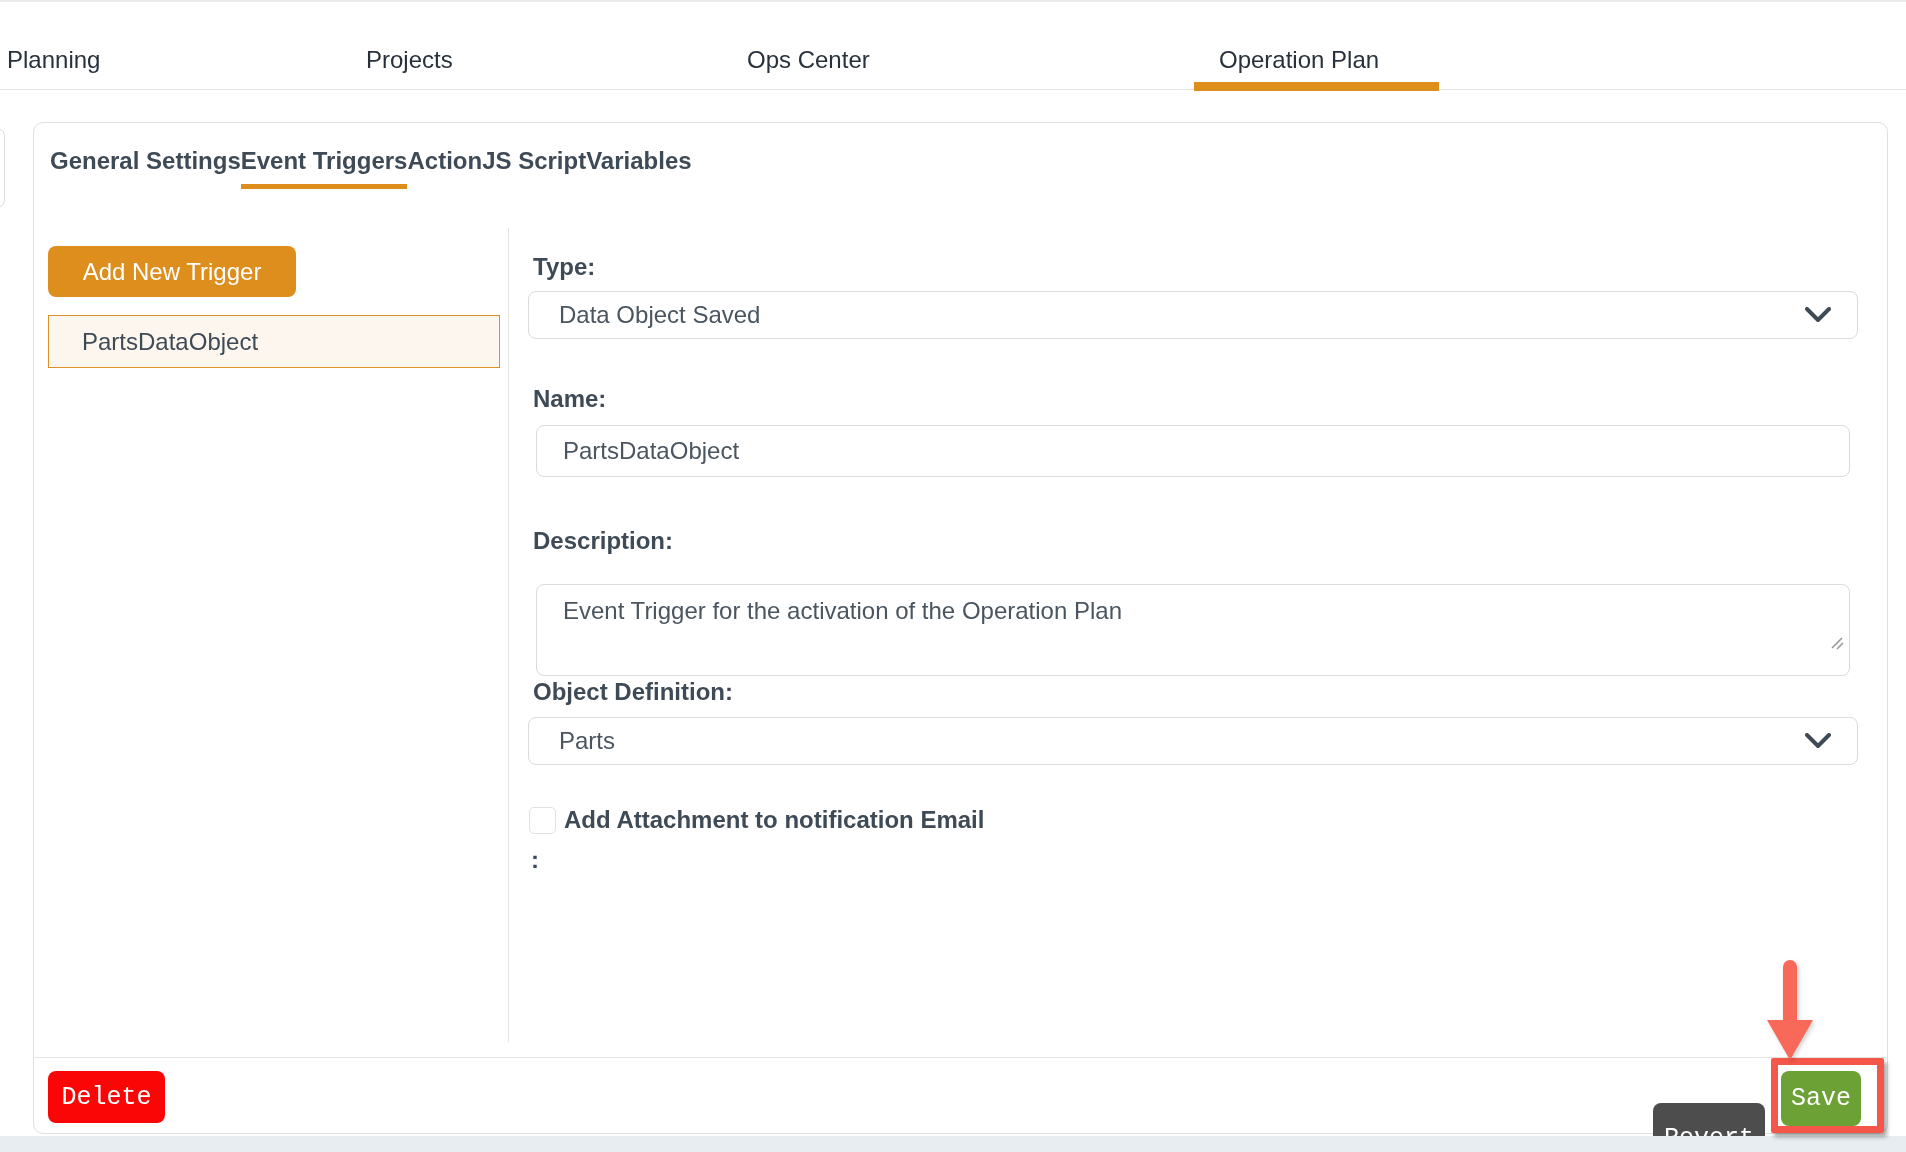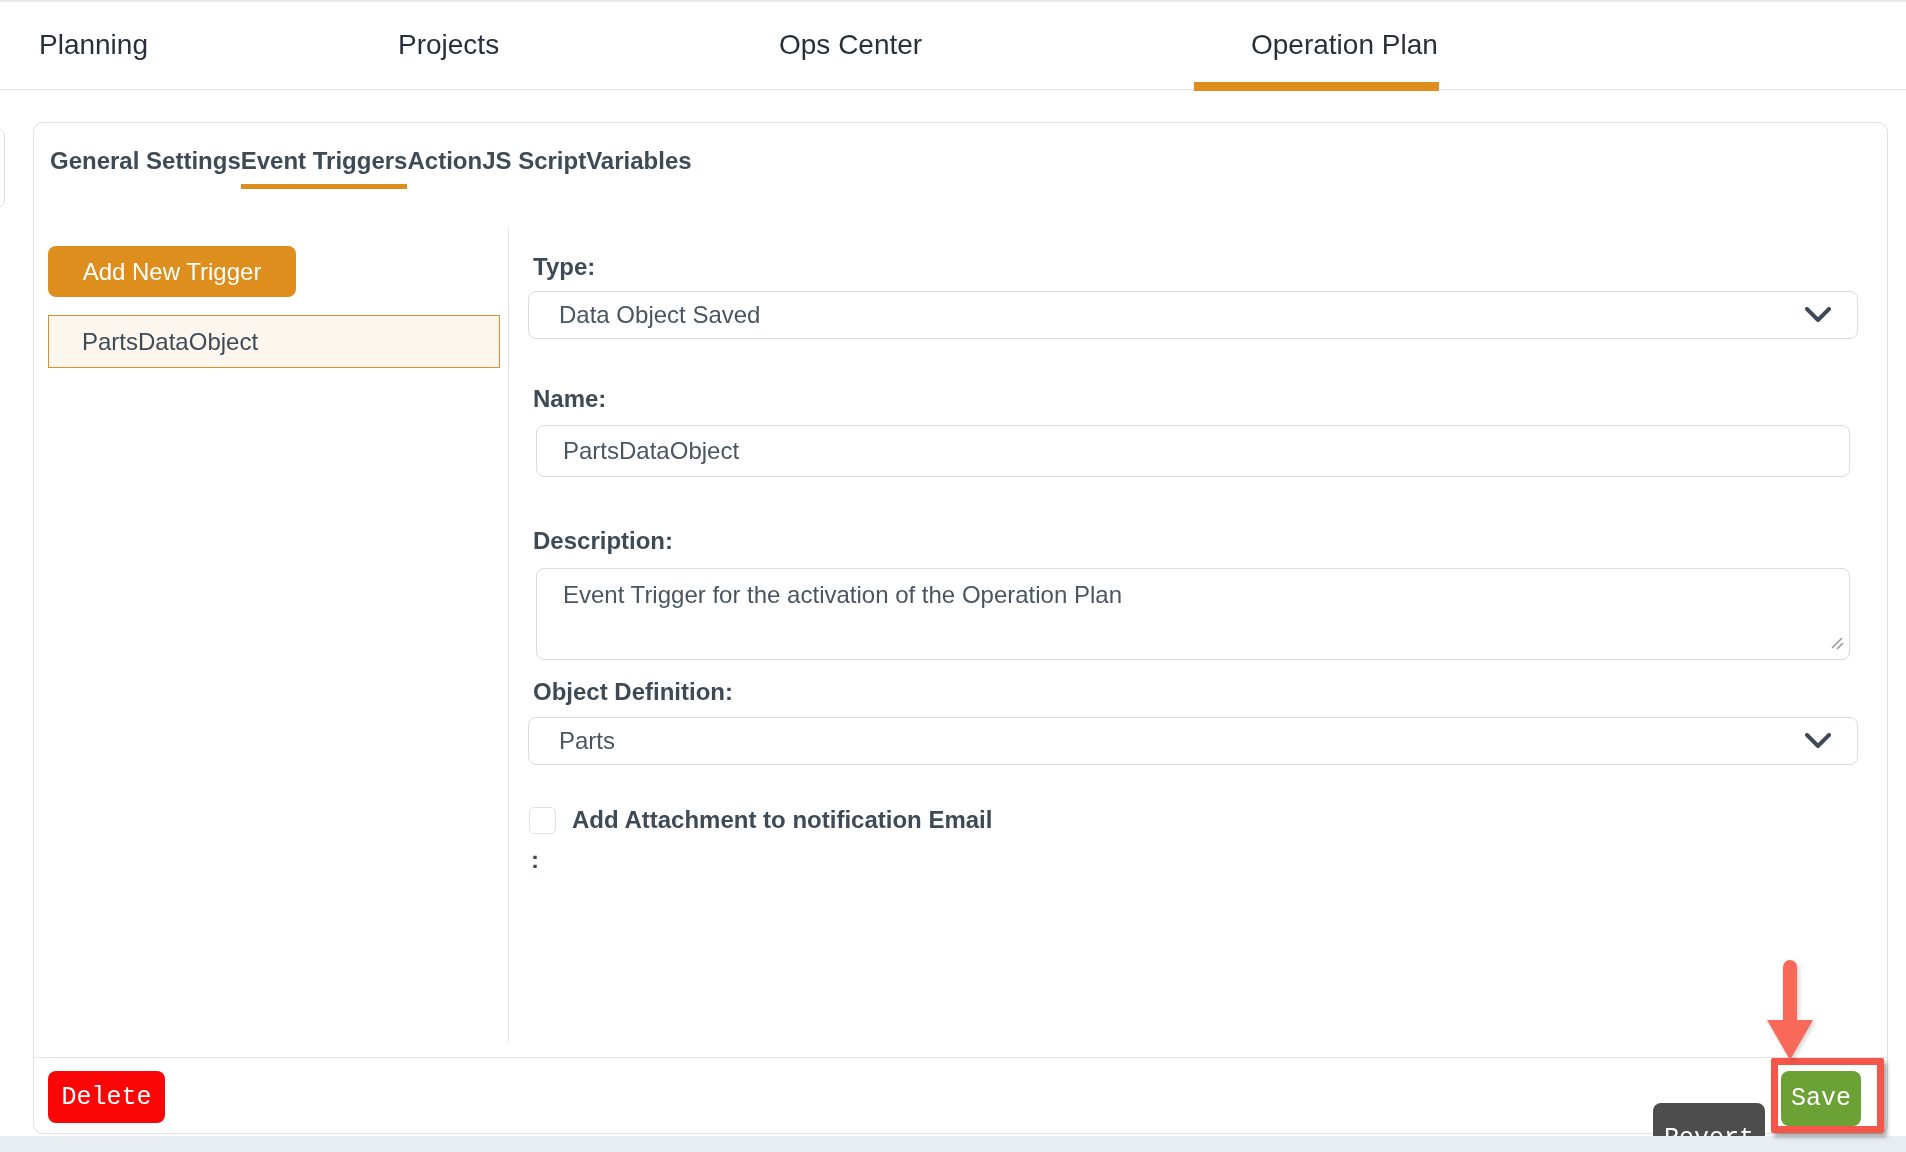--- a/index.html
+++ b/index.html
@@ -12,22 +12,22 @@
   }
 
   
   .topnav {
     position: absolute; left: 0; top: 0; width: 1906px; height: 90px;
     background: #fff;
     border-top: 2px solid #e9e9e9;
     border-bottom: 1px solid #e4e4e4;
   }
   .nav-item {
-    position: absolute; top: 27px;
-    font-size: 28px; color: #28313b; cursor: pointer; white-space: nowrap; margin-left: 32px;
+    position: absolute; top: 44px;
+    font-size: 24px; color: #28313b; cursor: pointer; white-space: nowrap;
   }
   .nav-item.n0 { left: 7px; }
   .nav-item.n1 { left: 366px; }
   .nav-item.n2 { left: 747px; }
   .nav-item.n3 { left: 1219px; }
   .nav-underline {
     position: absolute; left: 1194px; top: 80px; width: 245px; height: 9px;
     background: #dd8e1d;
   }
 
@@ -106,27 +106,27 @@
     font-size: 24px; color: #4a5560; font-family: inherit;
     padding: 0 0 0 26px; outline: none;
   }
   .inp-name { top: 302px; }
 
   .textarea-wrap { position: absolute; left: 502px; top: 445px; width: 1314px; height: 92px; }
   .desc-area {
     width: 100%; height: 100%;
     border: 1px solid #d8dcde; border-radius: 8px; background: #fff;
     font-size: 24px; color: #4a5560; font-family: inherit;
-    padding: 12px 20px 0 26px; outline: none; resize: none; overflow: hidden;
+    padding: 12px 20px 0 26px; outline: none; resize: none; overflow: hidden; margin-top: 16px;
   }
   .resize-handle { position: absolute; right: 6px; bottom: 6px; pointer-events: none; }
 
   .checkbox-row {
     position: absolute; left: 495px; top: 683px;
-    display: flex; align-items: center; gap: 16px;
+    display: flex; align-items: center; gap: 8px;
   }
   .attachment-cb {
     appearance: none; -webkit-appearance: none;
     width: 27px; height: 27px; background: #fff;
     border: 1px solid #dfe3e5; border-radius: 5px; cursor: pointer; flex: 0 0 auto;
   }
   .attachment-lbl { font-size: 24px; font-weight: bold; color: #3e4b57; white-space: nowrap; }
   .colon-text {
     position: absolute; left: 497px; top: 723px;
     font-size: 24px; font-weight: bold; color: #3e4b57;

